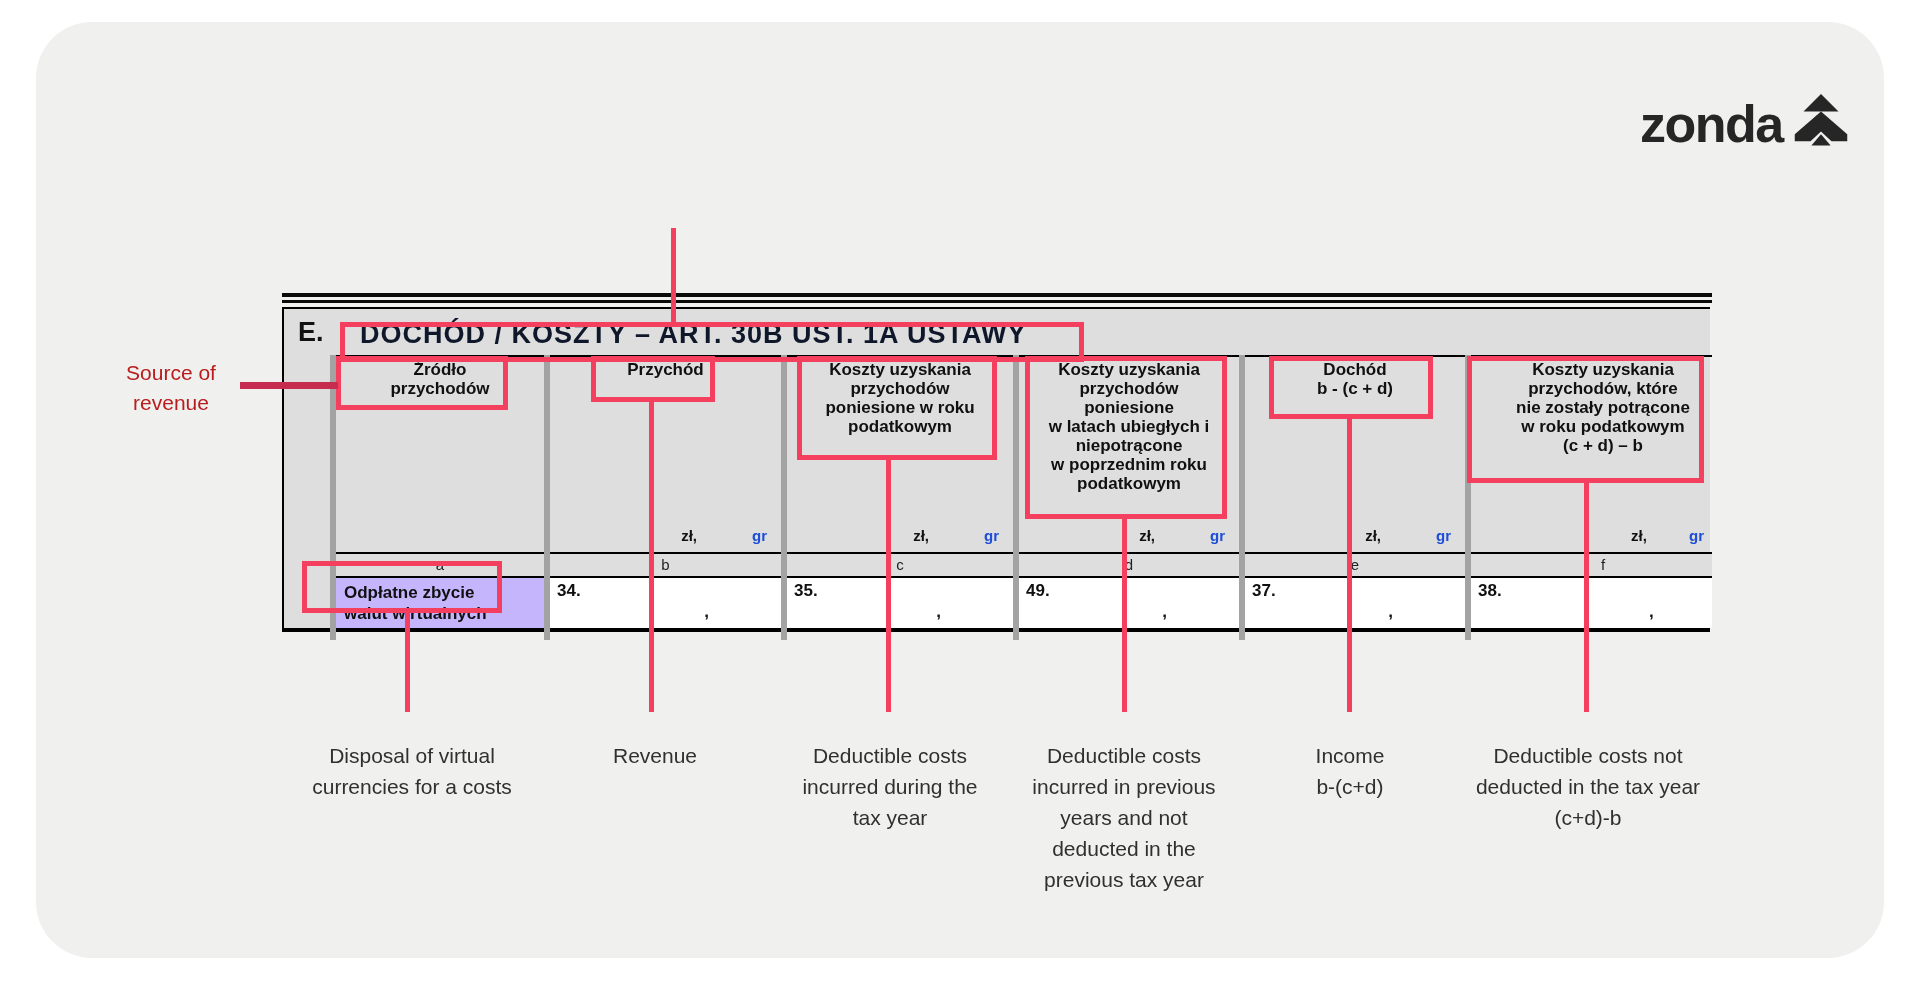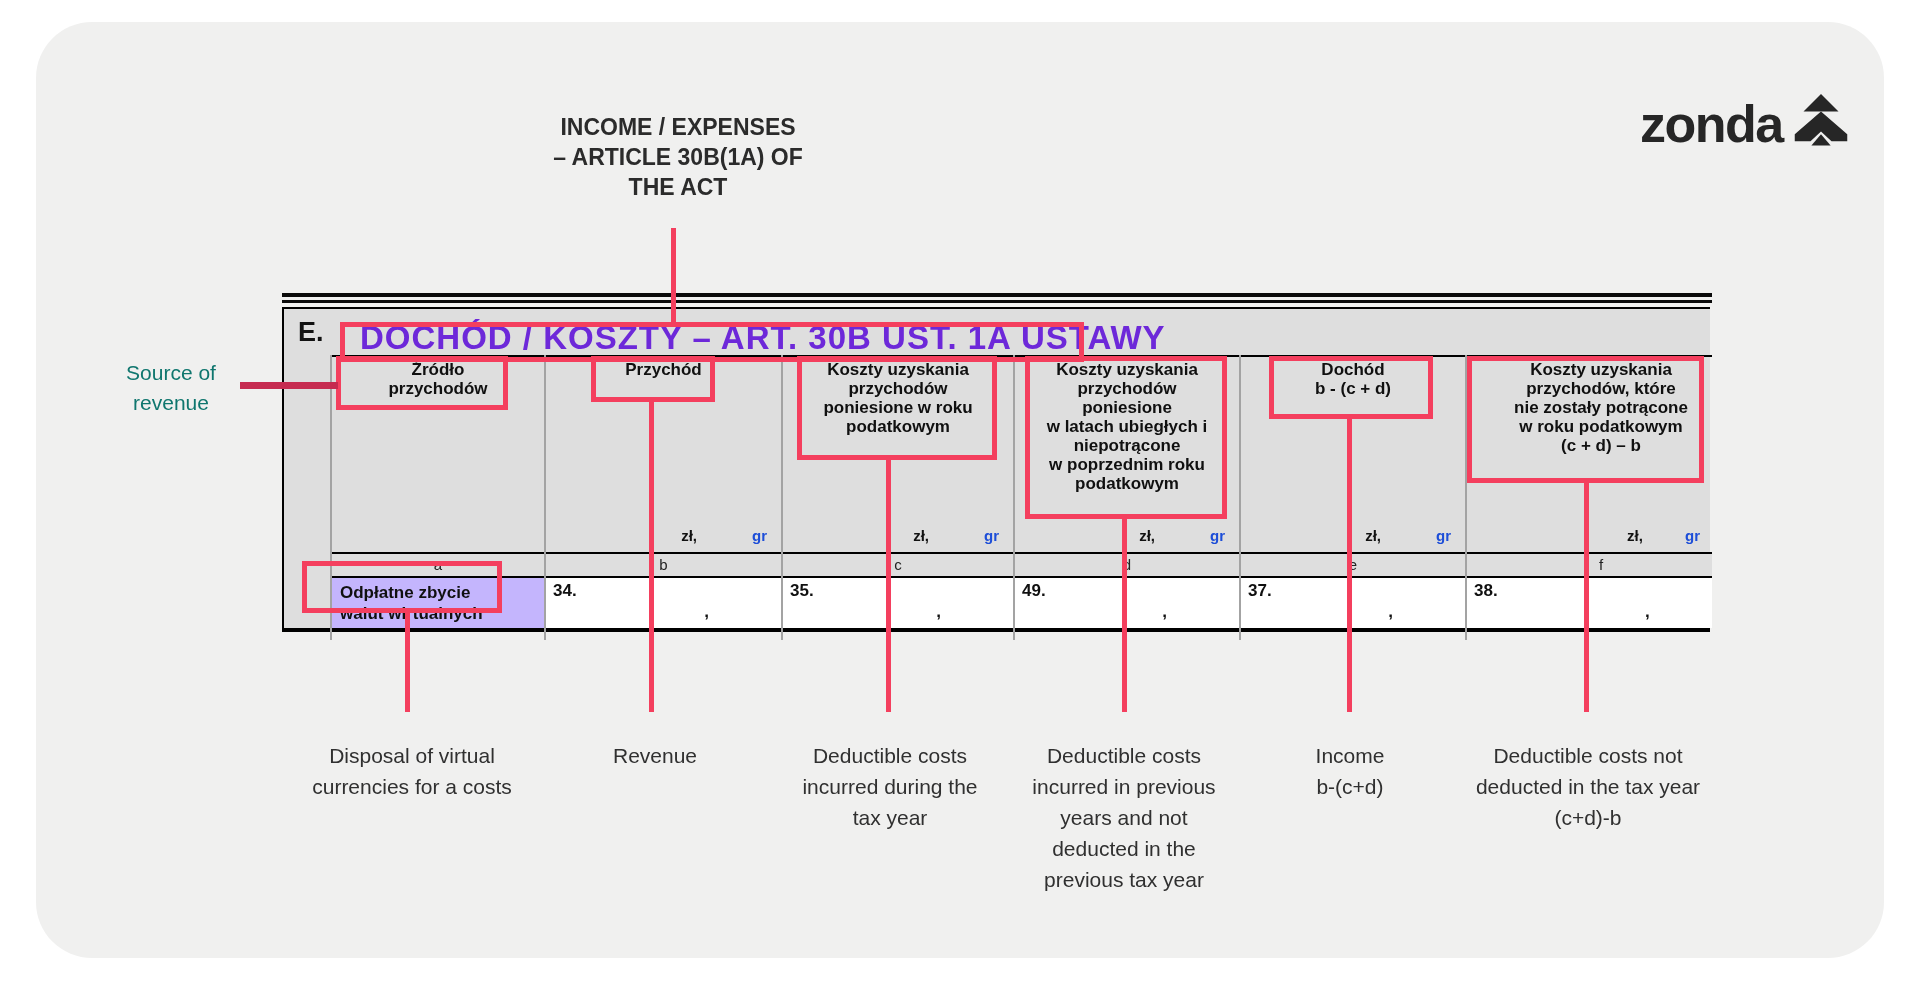--- a/index.html
+++ b/index.html
@@ -8,21 +8,21 @@
   #stage { position:relative; width:1920px; height:981px; overflow:hidden; background:#ffffff; }
 
   .card { position:absolute; left:36px; top:22px; width:1848px; height:936px;
           background:#f0f0ef; border-radius:56px; }
 
   
   .top-annotation { position:absolute; left:538px; top:112px; width:280px;
     font-size:23px; font-weight:700; line-height:30px; text-align:center;
     white-space:pre-line; color:#2b2b2b; }
   .source-label { position:absolute; left:96px; top:358px; width:150px;
-    font-size:21px; line-height:30px; text-align:center; white-space:pre-line; color:#0f766e; }
+    font-size:21px; line-height:30px; text-align:center; white-space:pre-line; color:#b91c1c; }
   .bottom-label { position:absolute; top:740px; font-size:21px; line-height:31px;
     text-align:center; color:#303030; }
   .bl-1 { left:297px;  width:230px; }
   .bl-2 { left:605px;  width:100px; }
   .bl-3 { left:800px;  width:180px; }
   .bl-4 { left:1019px; width:210px; }
   .bl-5 { left:1300px; width:100px; white-space:pre-line; }
   .bl-6 { left:1465px; width:246px; }
 
   
@@ -32,25 +32,25 @@
 
   
   .scan { position:absolute; left:282px; top:293px; width:1430px; height:347px; overflow:hidden; }
   .rule { position:absolute; left:0; width:1430px; background:#0a0a0a; }
   .rule-a { top:0; height:4px; }
   .rule-b { top:7px; height:3px; }
   .formbox { position:absolute; left:0; top:14px; width:1428px; height:325px;
     background:#dedede; border-top:2px solid #000; border-left:2px solid #000;
     border-bottom:4px solid #000; }
   .section-prefix { position:absolute; left:16px; top:24px; font-size:27px; font-weight:700; color:#111; }
-  .section-title  { position:absolute; left:78px; top:26px; font-size:33px; font-weight:700;
-    letter-spacing:1px; color:#6d28d9; white-space:nowrap; }
+  .section-title  { position:absolute; left:78px; top:26px; font-size:27px; font-weight:700;
+    letter-spacing:1px; color:#0f172a; white-space:nowrap; }
   .table-top-line { position:absolute; left:48px; top:62px; width:1382px; height:2px; background:#000; }
 
-  .col { position:absolute; top:62px; height:331px; border-left:2px solid #a3a3a3; }
+  .col { position:absolute; top:62px; height:331px; border-left:6px solid #a3a3a3; }
   .col-a { left:48px;   width:214px; }
   .col-b { left:262px;  width:237px; }
   .col-c { left:499px;  width:232px; }
   .col-d { left:731px;  width:226px; }
   .col-e { left:957px;  width:226px; }
   .col-f { left:1183px; width:270px; }
 
   .hdr { position:absolute; left:0; top:0; width:100%; padding-top:5px;
     font-size:17px; font-weight:700; line-height:19px; text-align:center;
     white-space:pre-line; color:#101010; }
@@ -100,23 +100,20 @@
     <span class="logo-word">zonda</span>
     <span class="logo-icon">
       <svg width="56" height="62" viewBox="0 0 64 62">
         <polygon points="32,0 52,20 12,20" fill="#262626"></polygon>
         <polygon points="2,46 32,20 62,46 62,54 44,54 32,43 20,54 2,54" fill="#262626"></polygon>
         <polygon points="32,46 43,59 21,59" fill="#262626"></polygon>
       </svg>
     </span>
   </div>
 
-  <div class="top-annotation">INCOME / EXPENSES
-– ARTICLE 30B(1A) OF
-THE ACT</div>
   <div class="source-label">Source of
 revenue</div>
 
   <div class="scan">
     <div class="rule rule-a"></div>
     <div class="rule rule-b"></div>
     <div class="formbox"></div>
     <div class="section-prefix">E.</div>
     <div class="section-title">DOCHÓD / KOSZTY – ART. 30B UST. 1A USTAWY</div>
     <div class="table-top-line"></div>

